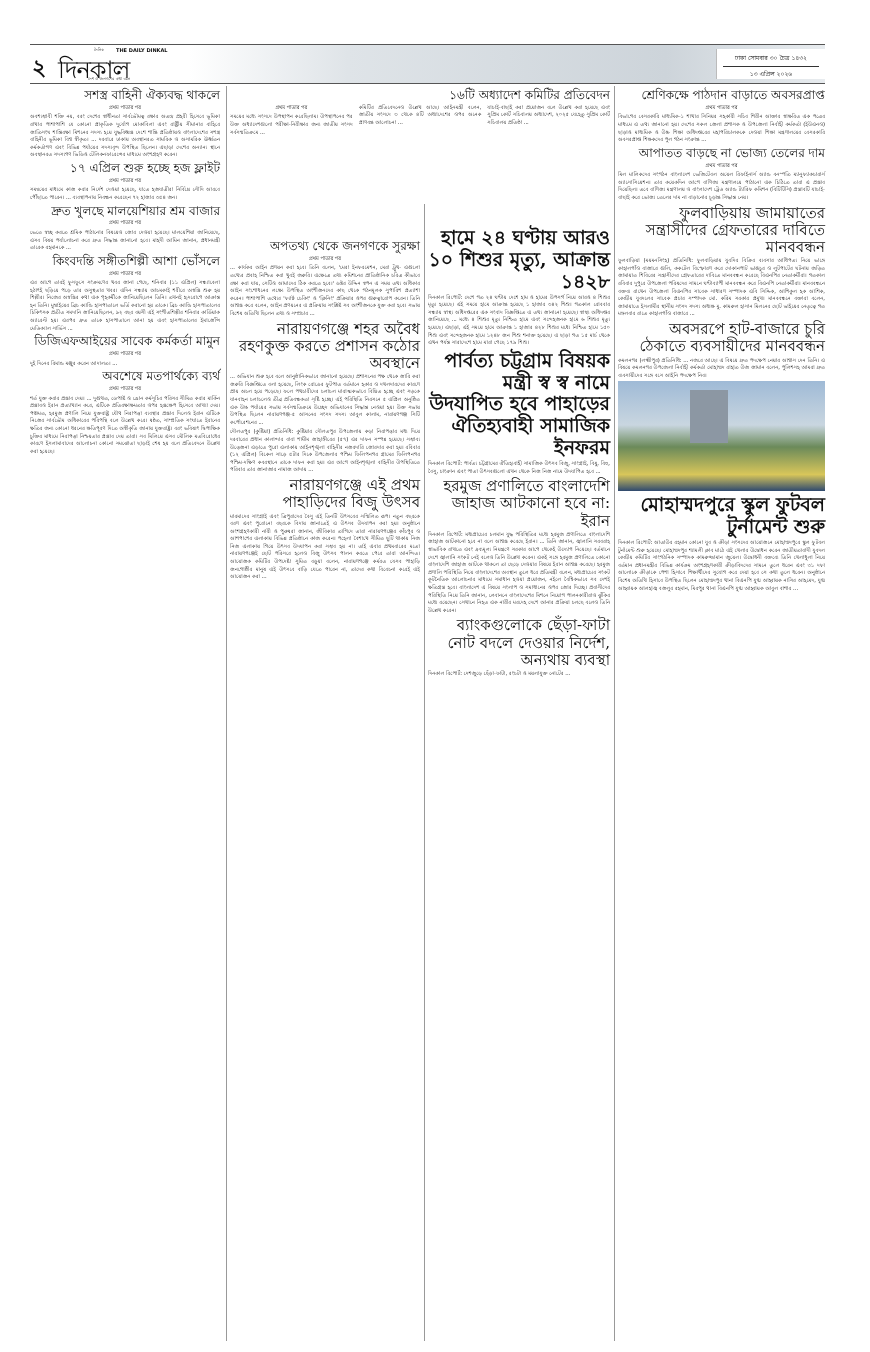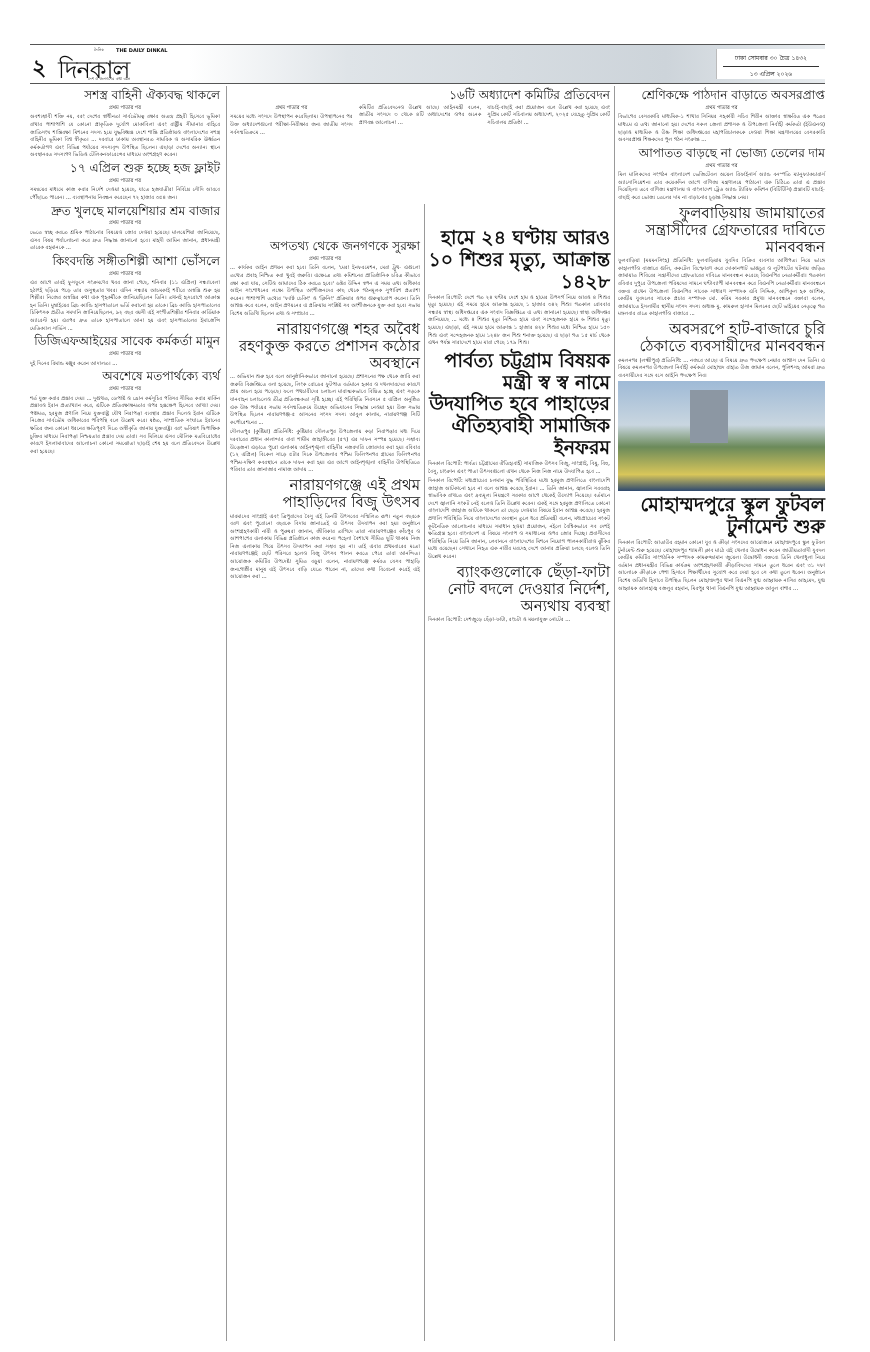--- a/index.html
+++ b/index.html
@@ -116,20 +116,21 @@
   <div class="col" style="left:398px;top:160px;width:182px;margin-top:20px;" id="col-cr">
       <div>
         <div class="hl l">হামে ২৪ ঘণ্টায় আরও ১০ শিশুর মৃত্যু, আক্রান্ত ১৪২৮</div>
         <p>দিনকাল রিপোর্ট: দেশে গত ২৪ ঘণ্টায় দেশে হাম ও হামের উপসর্গ নিয়ে আরও ৪ শিশুর মৃত্যু হয়েছে। এই সময়ে হামে আক্রান্ত হয়েছে ১ হাজার ৩৪২ শিশু। গতকাল রোববার সন্ধ্যায় স্বাস্থ্য অধিদপ্তরের এক সংবাদ বিজ্ঞপ্তিতে এ তথ্য জানানো হয়েছে। স্বাস্থ্য অধিদপ্তর জানিয়েছে ... মধ্যে ৪ শিশুর মৃত্যু নিশ্চিত হামে এবং সন্দেহজনক হামে ৬ শিশুর মৃত্যু হয়েছে। এছাড়া, এই সময়ে হামে আক্রান্ত ১ হাজার ৪২৮ শিশুর মধ্যে নিশ্চিত হামে ১৫০ শিশু এবং সন্দেহজনক হামে ১২৪৮ জন শিশু শনাক্ত হয়েছে। এ ছাড়া গত ১৫ মার্চ থেকে এখন পর্যন্ত সারাদেশে হামে মারা গেছে ১৭৯ শিশু।</p>
       </div>
       <div>
         <div class="hl l">পার্বত্য চট্টগ্রাম বিষয়ক মন্ত্রী স্ব স্ব নামে উদযাপিত হবে পাহাড়ের ঐতিহ্যবাহী সামাজিক ইনফরম</div>
         <p>দিনকাল রিপোর্ট: পার্বত্য চট্টগ্রামের ঐতিহ্যবাহী সামাজিক উৎসব বিজু, সাংগ্রাই, বিষু, বিহু, বৈসু, চাংক্রান এবং পাতা উৎসবগুলো এখন থেকে নিজ নিজ নামে উদযাপিত হবে ...</p>
       </div>
       <div>
+        <div class="hl m">হরমুজ প্রণালিতে বাংলাদেশি জাহাজ আটকানো হবে না: ইরান</div>
         <p>দিনকাল রিপোর্ট: মধ্যপ্রাচ্যের চলমান যুদ্ধ পরিস্থিতির মধ্যে হরমুজ প্রণালিতে বাংলাদেশি জাহাজ আটকানো হবে না বলে আশ্বস্ত করেছে ইরান। ... তিনি জানান, জ্বালানি সরবরাহ স্বাভাবিক রাখতে এবং দ্রব্যমূল্য নিয়ন্ত্রণে সরকার আগে থেকেই উদ্যোগ নিয়েছে। বর্তমানে দেশে জ্বালানি সংকট নেই বলেও তিনি উল্লেখ করেন। একই সঙ্গে হরমুজ প্রণালিতে কোনো বাংলাদেশি জাহাজ আটকে থাকলে তা ছেড়ে দেওয়ার বিষয়ে ইরান আশ্বস্ত করেছে। হরমুজ প্রণালি পরিস্থিতি নিয়ে বাংলাদেশের অবস্থান তুলে ধরে প্রতিমন্ত্রী বলেন, মধ্যপ্রাচ্যের সংকট কূটনৈতিক আলোচনার মাধ্যমে সমাধান হওয়া প্রয়োজন, নইলে বৈশ্বিকভাবে সব দেশই ক্ষতিগ্রস্ত হবে। বাংলাদেশ এ বিষয়ে সংলাপ ও সমাধানের ওপর জোর দিচ্ছে। প্রবাসীদের পরিস্থিতি নিয়ে তিনি জানান, লেবাননে বাংলাদেশের মিশনে নিয়োগ পালনকারীরাও ঝুঁকির মধ্যে রয়েছেন। সেখানে নিহত এক নারীর মরদেহ দেশে আনার প্রক্রিয়া চলছে বলেও তিনি উল্লেখ করেন।</p>
       </div>
       <div>
         <div class="hl m">ব্যাংকগুলোকে ছেঁড়া-ফাটা নোট বদলে দেওয়ার নির্দেশ, অন্যথায় ব্যবস্থা</div>
         <p>দিনকাল রিপোর্ট: দেশজুড়ে ছেঁড়া-ফাটা, রংচটা ও ময়লাযুক্ত নোটের ...</p>
       </div>
     </div>
   <div class="vline" style="left:584px;top:42px;height:1255px;"></div>
   <div class="col" style="left:588px;width:207px;" id="col-right">
       <div>

